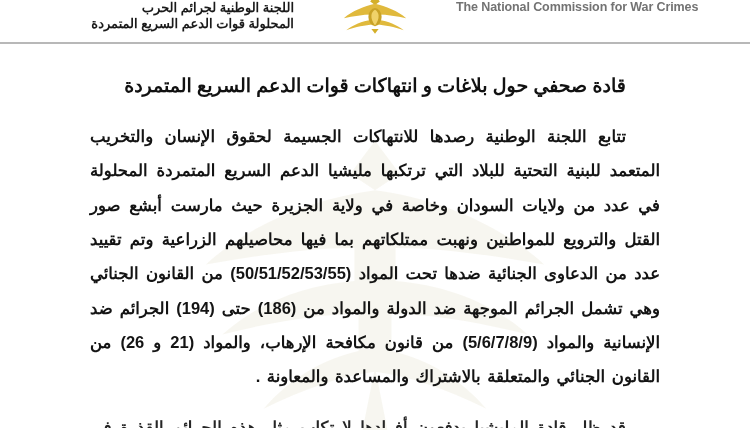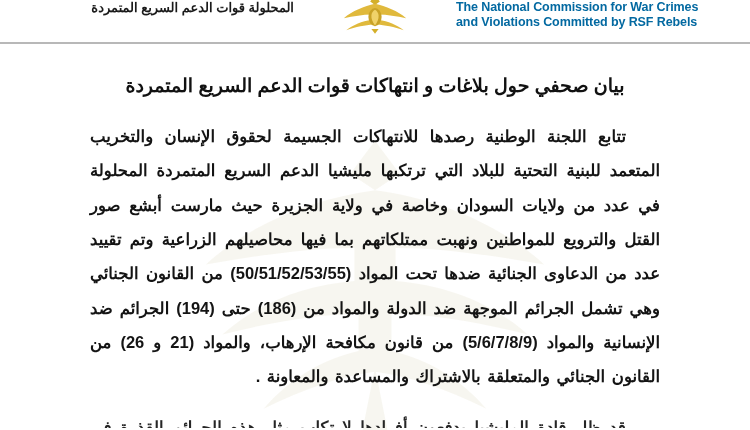--- a/index.html
+++ b/index.html
@@ -43,21 +43,21 @@
   .header-side {
     width: 280px;
     line-height: 1.18;
     padding-top: 0;
   }
   .header-left {
     text-align: left;
     direction: ltr;
     font-weight: bold;
     font-size: 12.5px;
-    color: #0369a1;
+    color: #737373;
     letter-spacing: -0.1px;
   }
   .header-left .line1 { display: block; }
   .header-left .line2 { display: block; }
   .header-right {
     text-align: right;
     direction: rtl;
     font-weight: bold;
     font-size: 13px;
     color: #1a1a1a;
@@ -132,40 +132,40 @@
       <path d="M100 10 L112 26 L100 34 L88 26 Z"></path>
       <path d="M100 34 C70 38 40 50 18 70 C42 66 66 62 90 62 L90 78 C66 80 44 88 26 104 C50 98 72 94 92 94 L92 112 C74 116 58 126 46 140 C66 130 84 124 100 122 C116 124 134 130 154 140 C142 126 126 116 108 112 L108 94 C128 94 150 98 174 104 C156 88 134 80 110 78 L110 62 C134 62 158 66 182 70 C160 50 130 38 100 34 Z"></path>
       <path d="M100 120 L106 150 L100 158 L94 150 Z"></path>
     </g>
   </svg>
 </div>
 
 <div class="header">
   <div class="header-side header-left">
     <span class="line1">The National Commission for War Crimes</span>
-    <span class="line2">and Violations Committed by RSF Rebels</span>
   </div>
 
   <div class="header-emblem">
     <svg viewBox="0 0 120 70" xmlns="http://www.w3.org/2000/svg">
       <g>
         <path d="M60 4 L68 14 L60 20 L52 14 Z" fill="#d4af2a"></path>
         <path d="M60 18 C42 22 22 30 8 42 C24 39 40 36 54 36 L54 45 C38 47 24 53 12 62 C28 57 44 53 57 53 L60 56 L63 53 C76 53 92 57 108 62 C96 53 82 47 66 45 L66 36 C80 36 96 39 112 42 C98 30 78 22 60 18 Z" fill="#e0b93c"></path>
         <ellipse cx="60" cy="40" rx="11" ry="15" fill="#c9a227"></ellipse>
         <path d="M60 28 C53 32 51 42 60 54 C69 42 67 32 60 28 Z" fill="#f0d26a"></path>
         <path d="M54 60 L60 68 L66 60 Z" fill="#d4af2a"></path>
       </g>
     </svg>
   </div>
 
   <div class="header-side header-right">
+    <div>اللجنة الوطنية لجرائم الحرب</div>
     <div>المحلولة قوات الدعم السريع المتمردة</div>
   </div>
 </div>
 
 <div class="header-rule"></div>
 
-<div class="doc-title">بيان صحفي حول بلاغات و انتهاكات قوات الدعم السريع المتمردة</div>
+<div class="doc-title">قادة صحفي حول بلاغات و انتهاكات قوات الدعم السريع المتمردة</div>
 
 <div class="body-wrap">
   <p class="para para-indent last-line-right">تتابع اللجنة الوطنية رصدها للانتهاكات الجسيمة لحقوق الإنسان والتخريب المتعمد للبنية التحتية للبلاد التي ترتكبها مليشيا الدعم السريع المتمردة المحلولة في عدد من ولايات السودان وخاصة في ولاية الجزيرة حيث مارست أبشع صور القتل والترويع للمواطنين ونهبت ممتلكاتهم بما فيها محاصيلهم الزراعية وتم تقييد عدد من الدعاوى الجنائية ضدها تحت المواد (50/51/52/53/55) من القانون الجنائي وهي تشمل الجرائم الموجهة ضد الدولة والمواد من (186) حتى (194) الجرائم ضد الإنسانية والمواد (5/6/7/8/9) من قانون مكافحة الإرهاب، والمواد (21 و 26) من القانون الجنائي والمتعلقة بالاشتراك والمساعدة والمعاونة .</p>
   <p class="para para-indent para-cut clipped">قد ظل قادة المليشيا يدفعون أفرادها لارتكاب مثل هذه الجرائم القذرة في</p>
 </div>
 
 </body></html>

